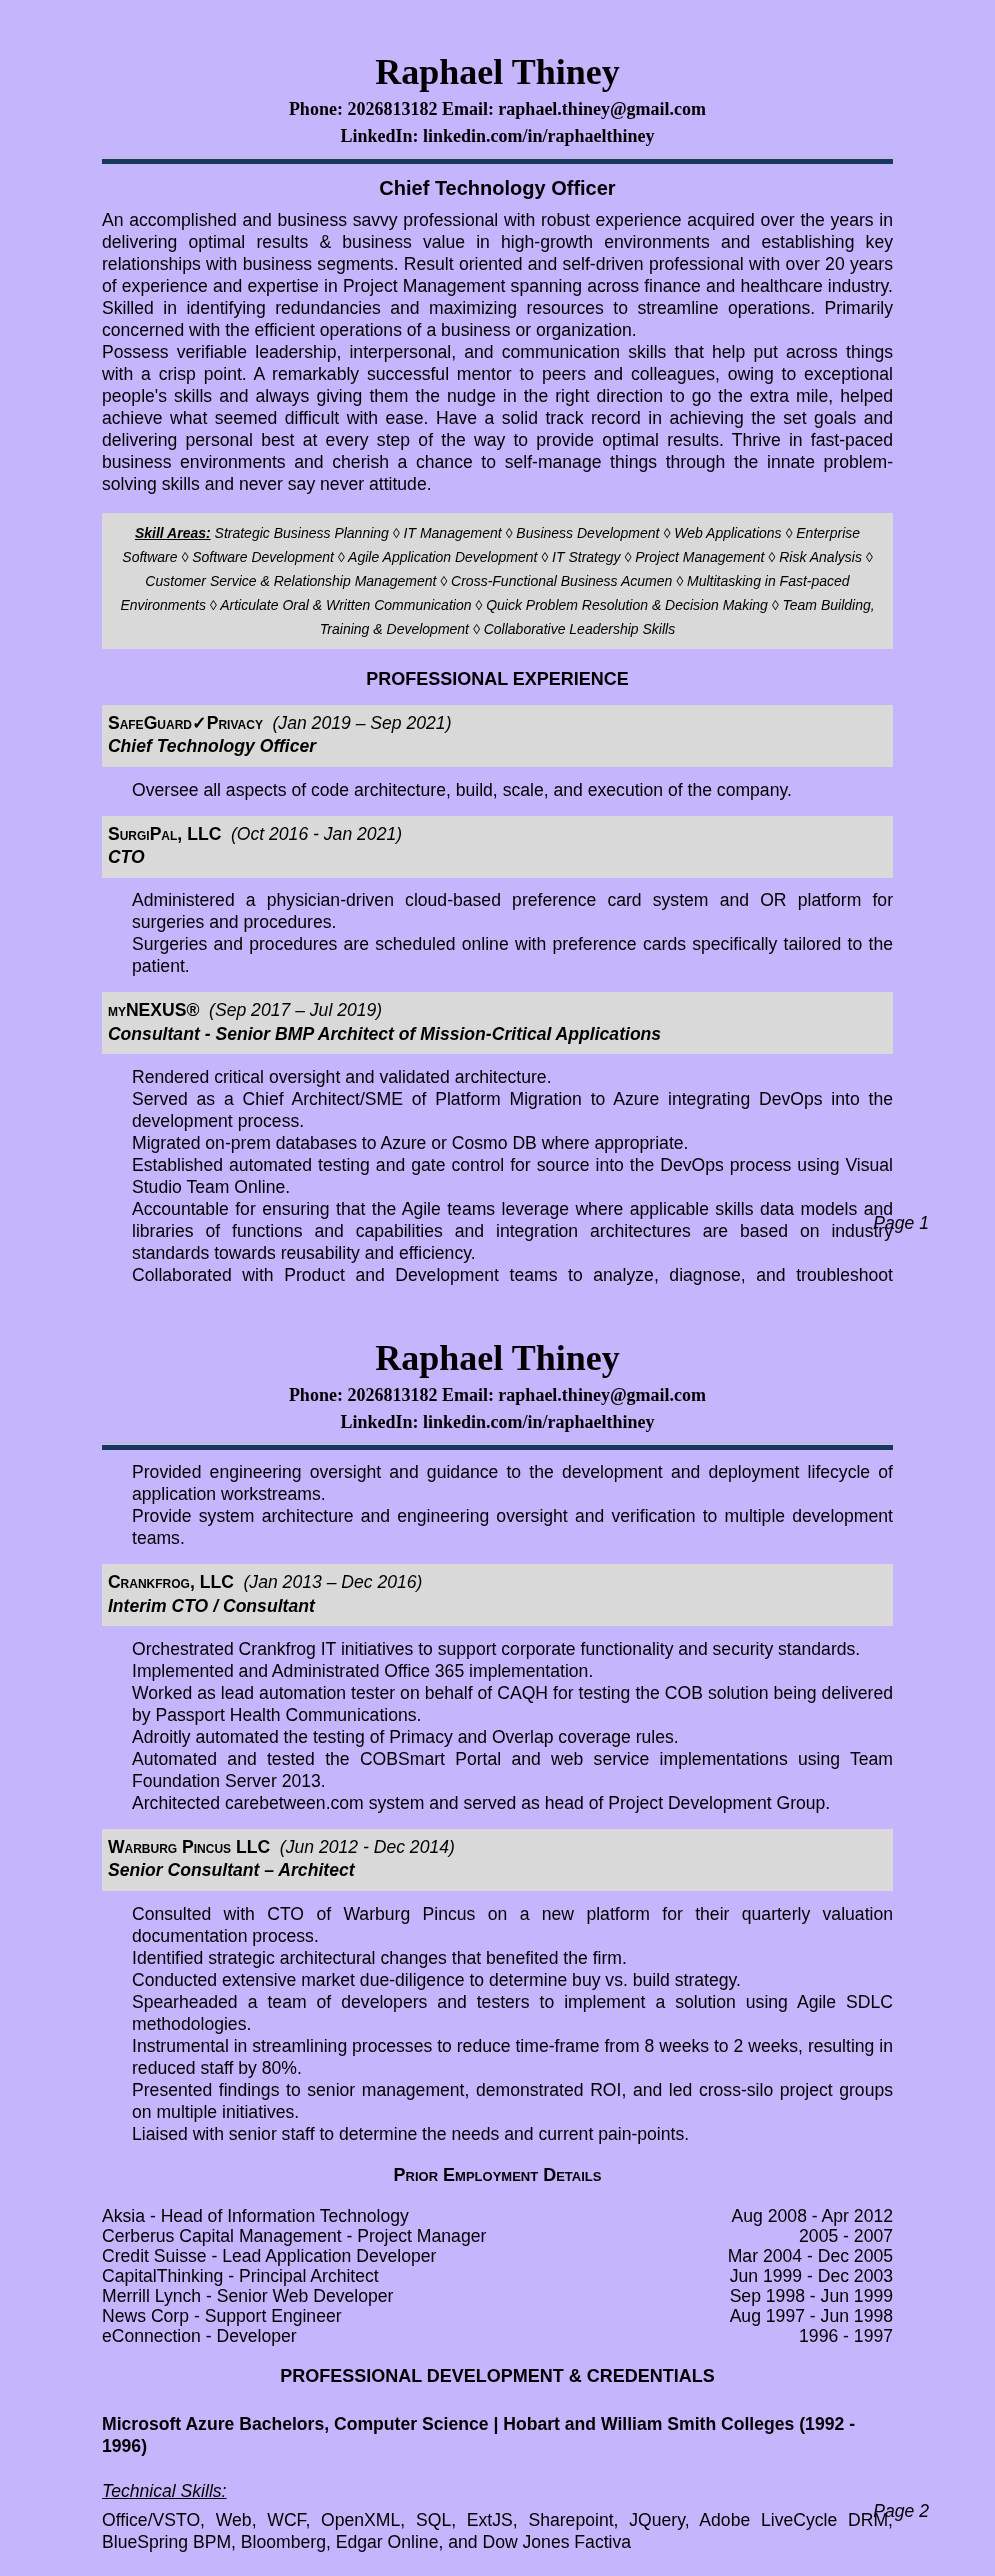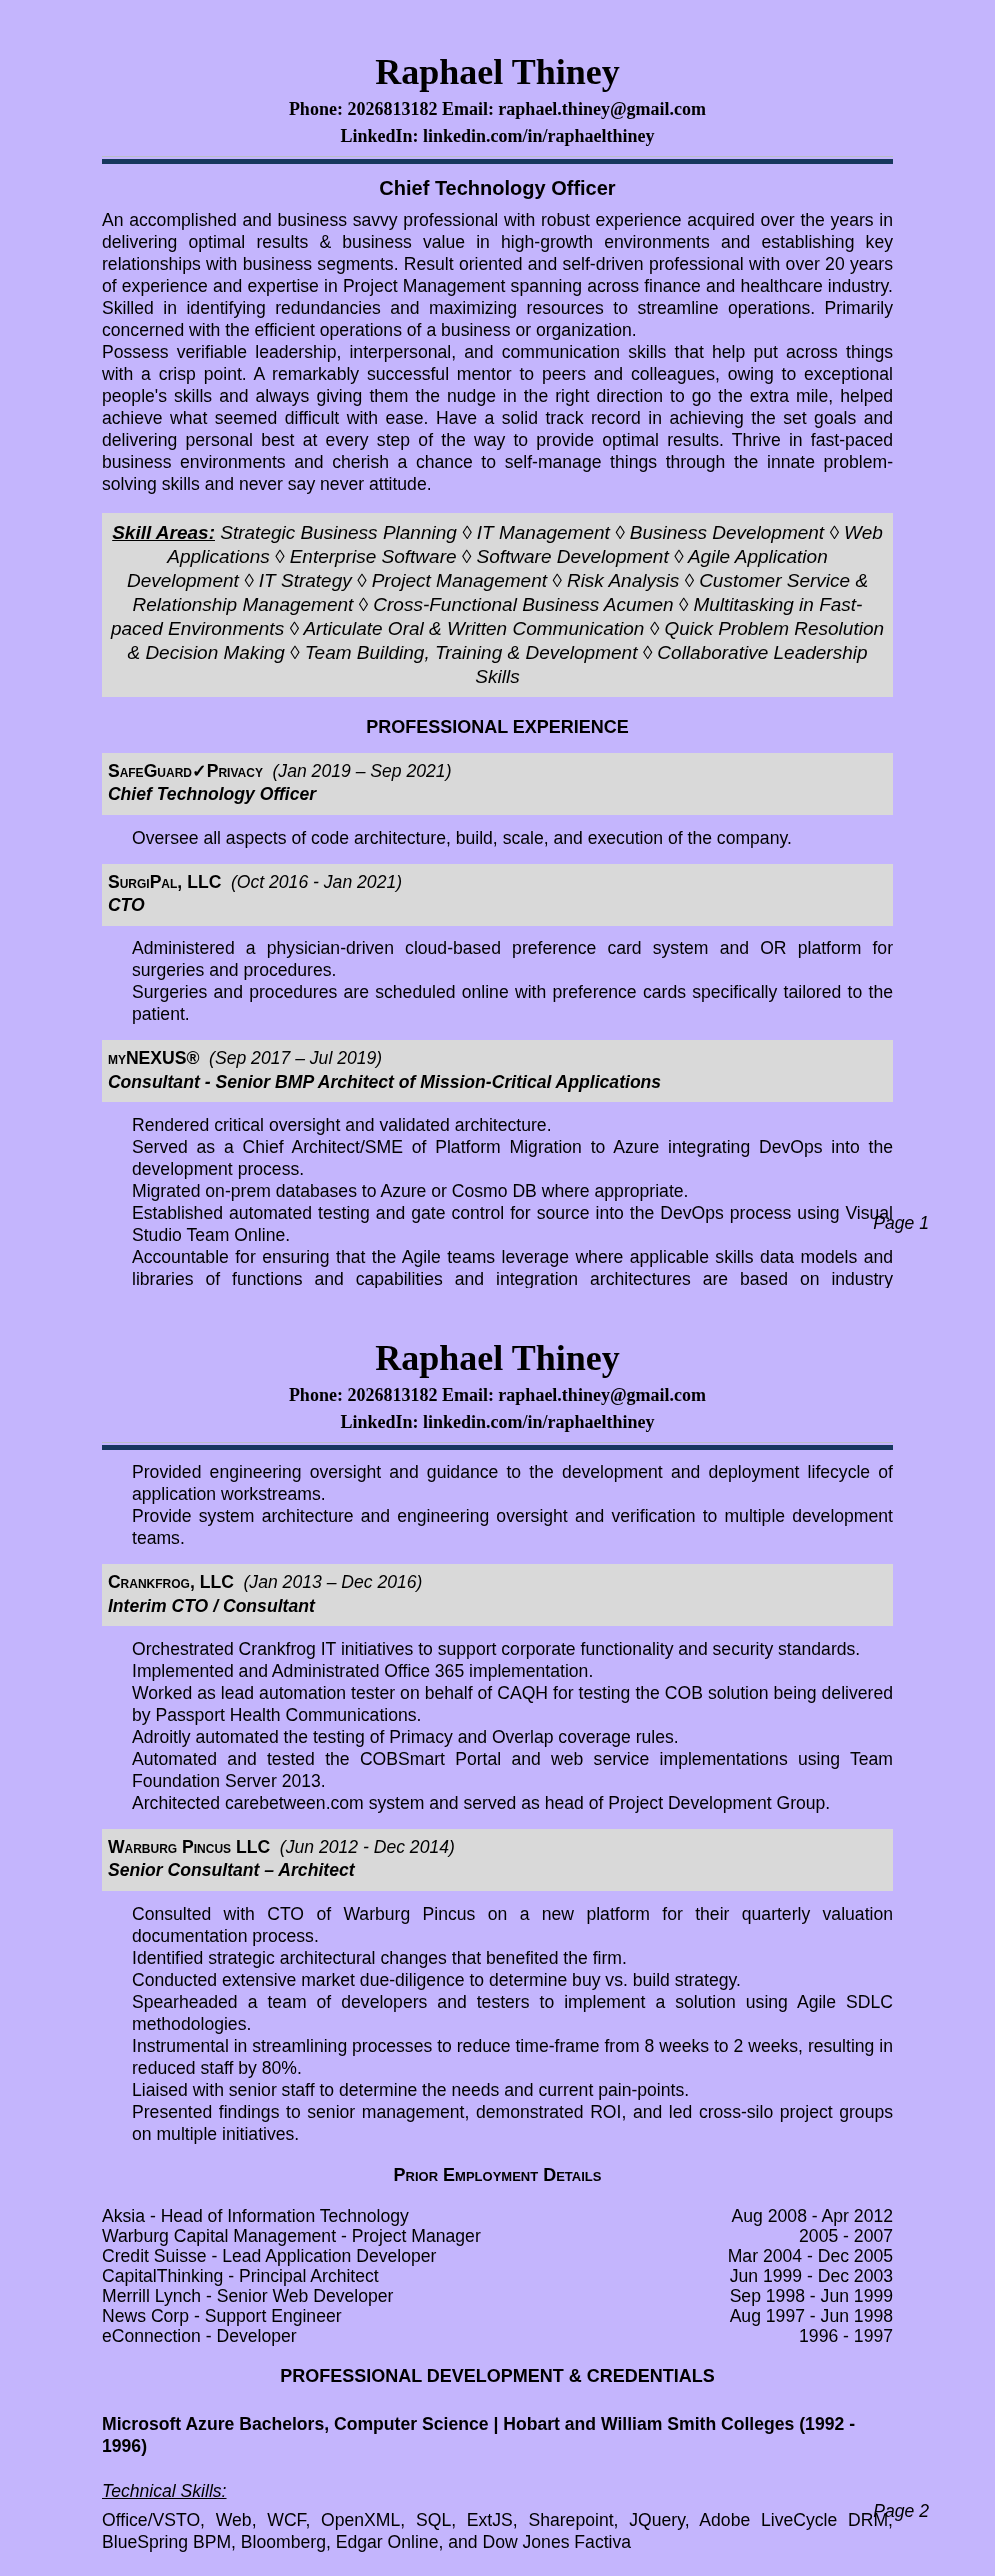--- a/index.html
+++ b/index.html
@@ -17,21 +17,21 @@
   
   .doc-title{text-align:center;font-size:20px;font-weight:bold;margin-top:13px;}
 
   
   .para{font-size:17.6px;line-height:22px;text-align:justify;margin:0;}
   .summary{margin-top:9.4px;}
 
   
   .callout{background:#d9d9d9;}
   .skills-box{margin-top:17.6px;padding:8.2px 7px;text-align:center;
-              font-size:19px;line-height:24px;font-style:italic;}
+              font-size:14px;line-height:24px;font-style:italic;}
   .skills-label{font-weight:bold;text-decoration:underline;}
 
   .section-heading{text-align:center;font-size:18px;font-weight:bold;margin:20px 0 0 0;}
   .smallcaps{font-variant:small-caps;}
 
   .job-box{margin-top:15px;padding:7px 5.9px 8.2px 5.9px;font-size:17.6px;line-height:23.4px;}
   .job-company{font-weight:bold;}
   .job-dates{font-weight:normal;font-style:italic;margin-left:4.7px;}
   .job-title{font-weight:bold;font-style:italic;}
 
@@ -157,33 +157,33 @@
       <span class="job-dates">(Jun 2012 - Dec 2014)</span>
     </div>
     <div class="job-title">Senior Consultant – Architect</div>
   </div>
   <div class="bullets">
     <p class="bullet">Consulted with CTO of Warburg Pincus on a new platform for their quarterly valuation documentation process.</p>
     <p class="bullet">Identified strategic architectural changes that benefited the firm.</p>
     <p class="bullet">Conducted extensive market due-diligence to determine buy vs. build strategy.</p>
     <p class="bullet">Spearheaded a team of developers and testers to implement a solution using Agile SDLC methodologies.</p>
     <p class="bullet">Instrumental in streamlining processes to reduce time-frame from 8 weeks to 2 weeks, resulting in reduced staff by 80%.</p>
+    <p class="bullet">Presented findings to senior management, demonstrated ROI, and led cross-silo project groups on multiple initiatives.</p>
     <p class="bullet">Liaised with senior staff to determine the needs and current pain-points.</p>
-    <p class="bullet">Presented findings to senior management, demonstrated ROI, and led cross-silo project groups on multiple initiatives.</p>
   </div>
 
   <h2 class="section-heading smallcaps">Prior Employment Details</h2>
 
   <div class="emp-rows">
     <div class="emp-row">
       <span class="emp-role">Aksia - Head of Information Technology</span>
       <span class="emp-dates">Aug 2008 - Apr 2012</span>
     </div>
     <div class="emp-row">
-      <span class="emp-role">Warburg Capital Management - Project Manager</span>
+      <span class="emp-role">Cerberus Capital Management - Project Manager</span>
       <span class="emp-dates">2005 - 2007</span>
     </div>
     <div class="emp-row">
       <span class="emp-role">Credit Suisse - Lead Application Developer</span>
       <span class="emp-dates">Mar 2004 - Dec 2005</span>
     </div>
     <div class="emp-row">
       <span class="emp-role">CapitalThinking - Principal Architect</span>
       <span class="emp-dates">Jun 1999 - Dec 2003</span>
     </div>

